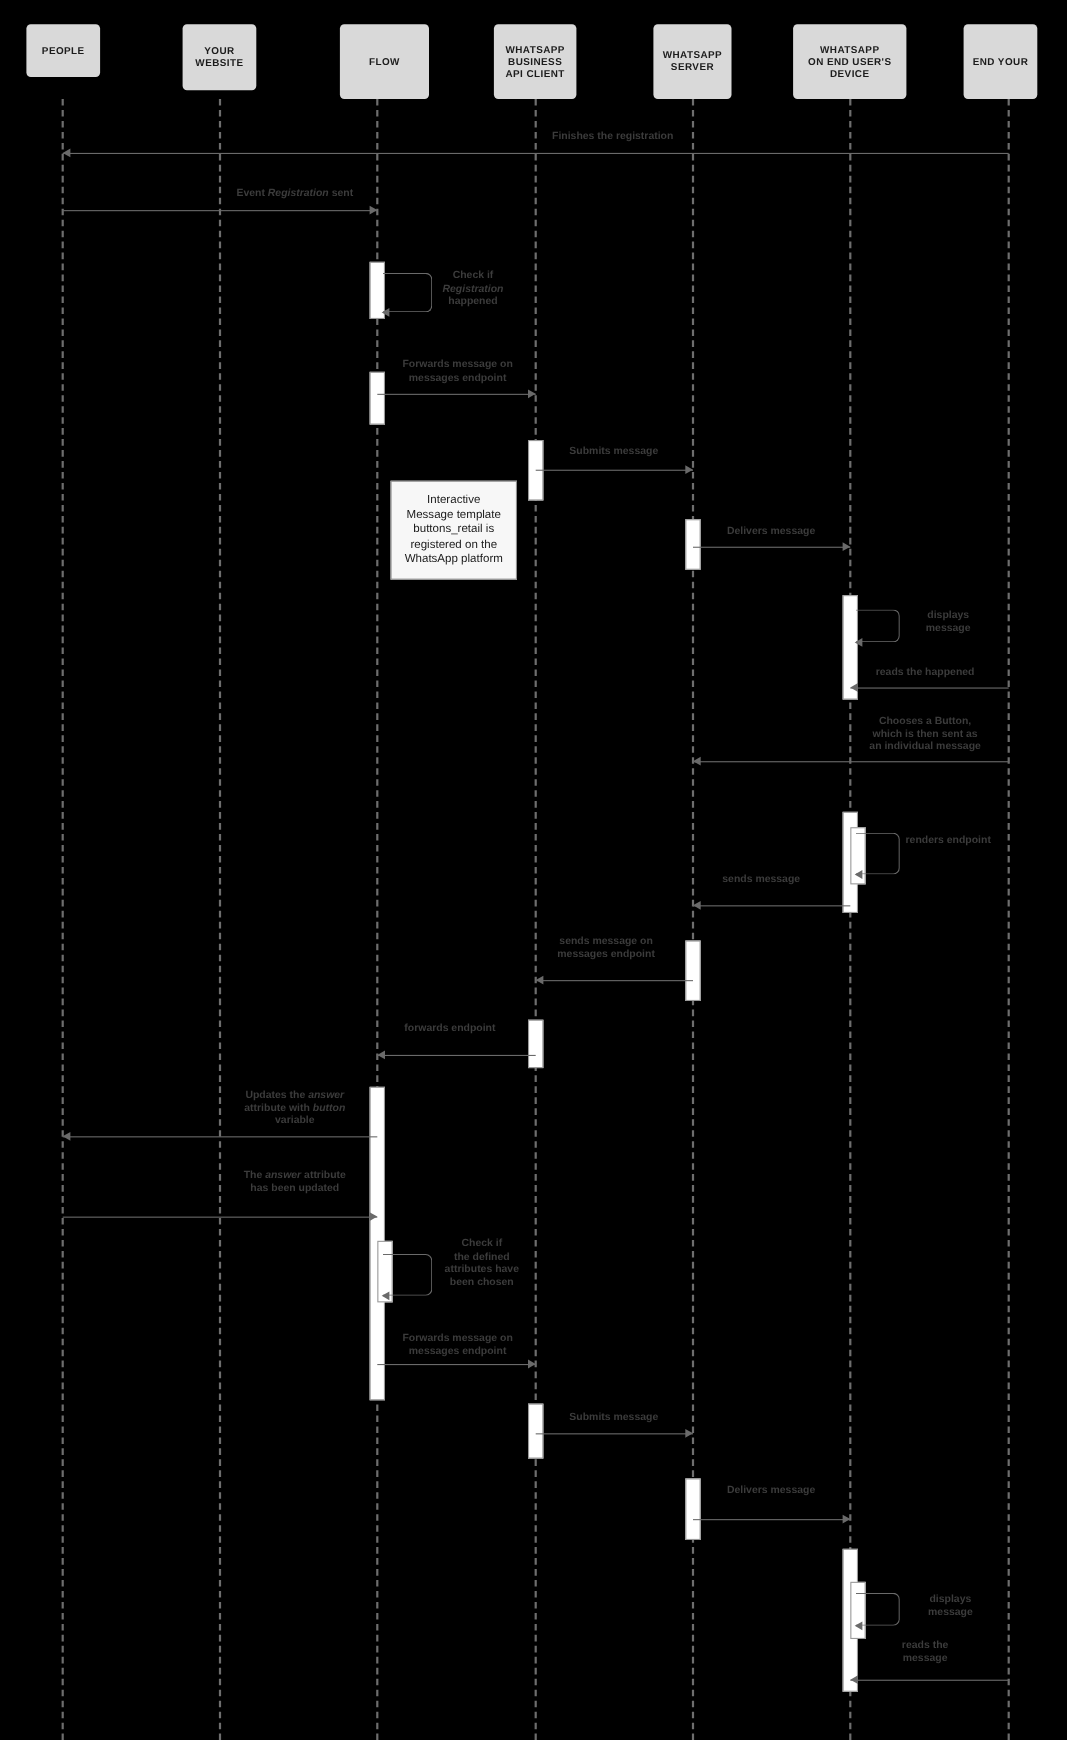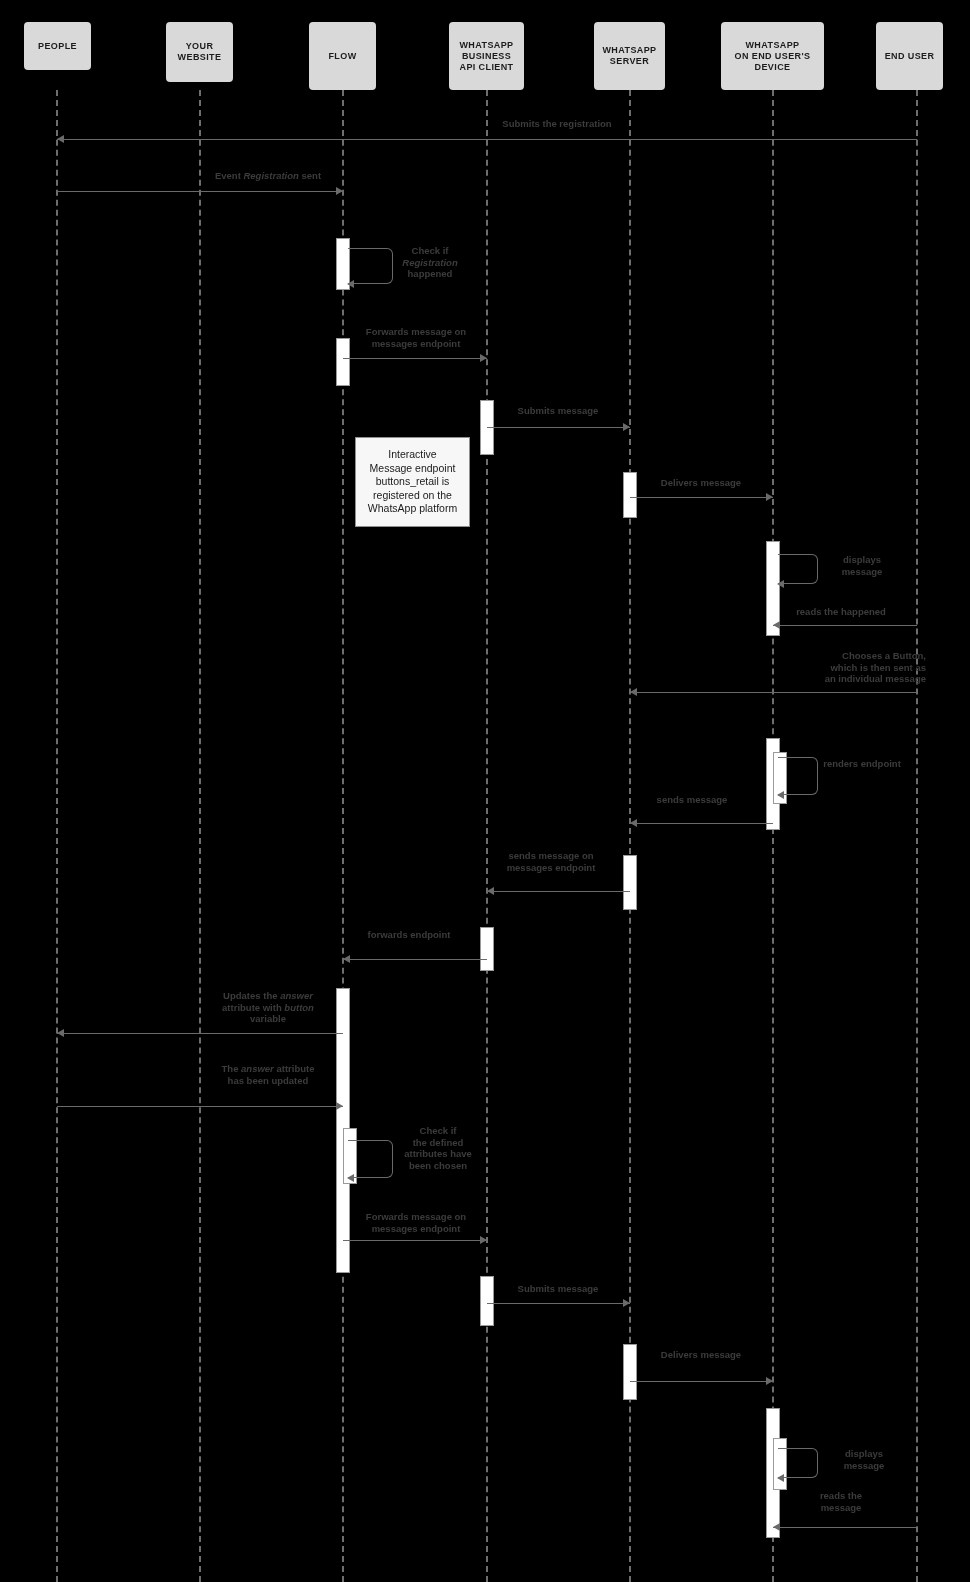--- a/index.html
+++ b/index.html
@@ -88,30 +88,30 @@
   }
 </style>
 </head>
 <body>
 
 <div id="diagram">
   <div id="actor-boxes">
       <div class="actor-box" style="left: 24px; top: 22px; width: 67px; height: 48px;">PEOPLE</div>
       <div class="actor-box" style="left: 166px; top: 22px; width: 67px; height: 60px;">YOUR
 WEBSITE</div>
-      <div class="actor-box" style="left: 309px; top: 22px; width: 67px; height: 68px;">FLOW</div>
+      <div class="actor-box" style="left: 309px; top: 22px; width: 81px; height: 68px;">FLOW</div>
       <div class="actor-box" style="left: 449px; top: 22px; width: 75px; height: 68px;">WHATSAPP
 BUSINESS
 API CLIENT</div>
       <div class="actor-box" style="left: 594px; top: 22px; width: 71px; height: 68px;">WHATSAPP
 SERVER</div>
       <div class="actor-box" style="left: 721px; top: 22px; width: 103px; height: 68px;">WHATSAPP
 ON END USER'S
 DEVICE</div>
-      <div class="actor-box" style="left: 876px; top: 22px; width: 67px; height: 68px;">END USER</div>
+      <div class="actor-box" style="left: 876px; top: 22px; width: 67px; height: 68px;">END YOUR</div>
     </div>
   <div id="lifelines">
       <div class="lifeline" style="left: 56px; top: 90px; height: 1492px;"></div>
       <div class="lifeline" style="left: 199px; top: 90px; height: 1492px;"></div>
       <div class="lifeline" style="left: 342px; top: 90px; height: 1492px;"></div>
       <div class="lifeline" style="left: 486px; top: 90px; height: 1492px;"></div>
       <div class="lifeline" style="left: 629px; top: 90px; height: 1492px;"></div>
       <div class="lifeline" style="left: 772px; top: 90px; height: 1492px;"></div>
       <div class="lifeline" style="left: 916px; top: 90px; height: 1492px;"></div>
     </div>
@@ -128,21 +128,21 @@
       <div class="activation" style="left: 336px; top: 988px; width: 14px; height: 285px;"></div>
       <div class="activation" style="left: 343px; top: 1128px; width: 14px; height: 56px;"></div>
       <div class="activation" style="left: 480px; top: 1276px; width: 14px; height: 50px;"></div>
       <div class="activation" style="left: 623px; top: 1344px; width: 14px; height: 56px;"></div>
       <div class="activation" style="left: 766px; top: 1408px; width: 14px; height: 130px;"></div>
       <div class="activation" style="left: 773px; top: 1438px; width: 14px; height: 52px;"></div>
     </div>
   <div id="messages">
       <div class="msg" style="left: 57px; top: 139px; width: 860px;"></div>
       <div class="arrowhead left" style="top: 135px; left: 57px;"></div>
-      <div class="msg-label" style="left: 457px; top: 118px; width: 200px;">Submits the registration</div>
+      <div class="msg-label" style="left: 457px; top: 118px; width: 200px;">Finishes the registration</div>
       <div class="msg" style="left: 57px; top: 191px; width: 286px;"></div>
       <div class="arrowhead right" style="top: 187px; left: 336px;"></div>
       <div class="msg-label" style="left: 168px; top: 170px; width: 200px;">Event <i>Registration</i> sent</div>
       <div class="selfloop" style="left: 348px; top: 248px; width: 45px; height: 36px; border-top-right-radius: 6px; border-bottom-right-radius: 6px;"></div>
       <div class="arrowhead left" style="left: 347px; top: 280px;"></div>
       <div class="msg-label" style="left: 375px; top: 245px; width: 110px;">Check if<br><i>Registration</i><br>happened</div>
       <div class="msg" style="left: 343px; top: 358px; width: 144px;"></div>
       <div class="arrowhead right" style="top: 354px; left: 480px;"></div>
       <div class="msg-label" style="left: 336px; top: 326px; width: 160px;">Forwards message on<br>messages endpoint</div>
       <div class="msg" style="left: 487px; top: 427px; width: 143px;"></div>
@@ -152,21 +152,21 @@
       <div class="arrowhead right" style="top: 493px; left: 766px;"></div>
       <div class="msg-label" style="left: 621px; top: 477px; width: 160px;">Delivers message</div>
       <div class="selfloop" style="left: 778px; top: 554px; width: 40px; height: 30px; border-top-right-radius: 6px; border-bottom-right-radius: 6px;"></div>
       <div class="arrowhead left" style="left: 777px; top: 580px;"></div>
       <div class="msg-label" style="left: 817px; top: 554px; width: 90px;">displays<br>message</div>
       <div class="msg" style="left: 773px; top: 625px; width: 144px;"></div>
       <div class="arrowhead left" style="top: 621px; left: 773px;"></div>
       <div class="msg-label" style="left: 761px; top: 606px; width: 160px;">reads the happened</div>
       <div class="msg" style="left: 630px; top: 692px; width: 287px;"></div>
       <div class="arrowhead left" style="top: 688px; left: 630px;"></div>
-      <div class="msg-label" style="left: 756px; top: 650px; width: 170px; text-align: right;">Chooses a Button,<br>which is then sent as<br>an individual message</div>
+      <div class="msg-label" style="left: 756px; top: 650px; width: 170px;">Chooses a Button,<br>which is then sent as<br>an individual message</div>
       <div class="selfloop" style="left: 778px; top: 757px; width: 40px; height: 38px; border-top-right-radius: 6px; border-bottom-right-radius: 6px;"></div>
       <div class="arrowhead left" style="left: 777px; top: 791px;"></div>
       <div class="msg-label" style="left: 822px; top: 758px; width: 80px;">renders endpoint</div>
       <div class="msg" style="left: 630px; top: 823px; width: 143px;"></div>
       <div class="arrowhead left" style="top: 819px; left: 630px;"></div>
       <div class="msg-label" style="left: 617px; top: 794px; width: 150px;">sends message</div>
       <div class="msg" style="left: 487px; top: 891px; width: 143px;"></div>
       <div class="arrowhead left" style="top: 887px; left: 487px;"></div>
       <div class="msg-label" style="left: 476px; top: 850px; width: 150px;">sends message on<br>messages endpoint</div>
       <div class="msg" style="left: 343px; top: 959px; width: 144px;"></div>
@@ -192,18 +192,18 @@
       <div class="msg-label" style="left: 621px; top: 1349px; width: 160px;">Delivers message</div>
       <div class="selfloop" style="left: 778px; top: 1448px; width: 40px; height: 30px; border-top-right-radius: 6px; border-bottom-right-radius: 6px;"></div>
       <div class="arrowhead left" style="left: 777px; top: 1474px;"></div>
       <div class="msg-label" style="left: 819px; top: 1448px; width: 90px;">displays<br>message</div>
       <div class="msg" style="left: 773px; top: 1527px; width: 144px;"></div>
       <div class="arrowhead left" style="top: 1523px; left: 773px;"></div>
       <div class="msg-label" style="left: 781px; top: 1490px; width: 120px;">reads the<br>message</div>
     </div>
   <div id="notes">
       <div class="note" style="left: 355px; top: 437px; width: 115px; height: 90px;">Interactive
-Message endpoint
+Message template
 buttons_retail is
 registered on the
 WhatsApp platform</div>
     </div>
 </div>
 
 </body></html>

